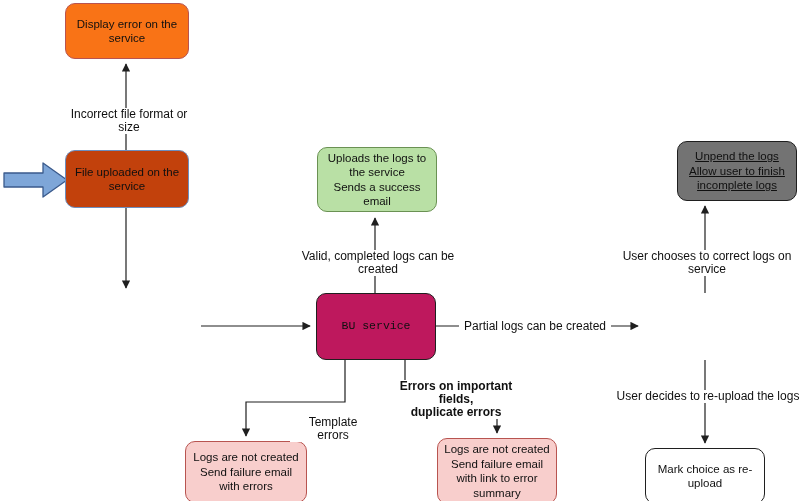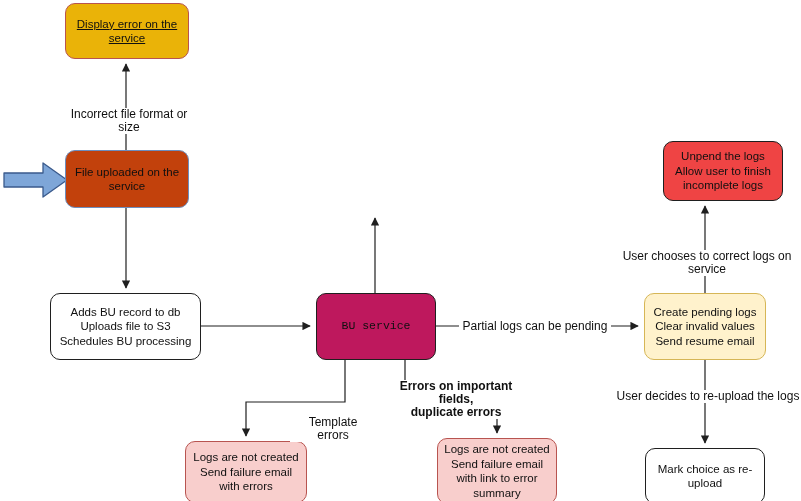--- a/index.html
+++ b/index.html
@@ -69,58 +69,57 @@
 
     <path d="M 345 360 L 345 402 L 246 402 L 246 436" fill="none" stroke="#1f1f1f" stroke-width="1.2" marker-end="url(#ah)"></path>
 
     <path d="M 405 360 L 405 392 L 497 392 L 497 433" fill="none" stroke="#1f1f1f" stroke-width="1.2" marker-end="url(#ah)"></path>
   </svg>
 
   <svg class="big-arrow" style="left:3px;top:162px;width:66px;height:36px;" viewBox="0 0 66 36">
     <path d="M 1 11 L 40 11 L 40 1 L 64 18 L 40 35 L 40 25 L 1 25 Z" fill="#7ea6d8" stroke="#3a5a8c" stroke-width="1.3" stroke-linejoin="round"></path>
   </svg>
 
-  <div class="node" style="left:65px;top:3px;width:124px;height:56px;background:#eab308;border-color:#b85450;text-decoration:underline;">Display error on the
+  <div class="node" style="left:65px;top:3px;width:124px;height:56px;background:#f97316;border-color:#b85450;">Display error on the
 service</div>
 
   <div class="node" style="left:65px;top:150px;width:124px;height:58px;background:#c2410c;border-color:#6c8ebf;text-align:center;">File uploaded on the
 service</div>
 
-  <div class="node" style="left:50px;top:293px;width:151px;height:67px;background:#ffffff;">Adds BU record to db
-Uploads file to S3
-Schedules BU processing</div>
 
   <div class="node" style="left:316px;top:293px;width:120px;height:67px;background:#be185d;font-family:Liberation Mono, monospace;">BU service</div>
 
+  <div class="node" style="left:317px;top:147px;width:120px;height:65px;background:#b9e0a5;border-color:#6a9153;">Uploads the logs to
+the service
+Sends a success
+email</div>
 
-  <div class="node" style="left:663px;top:141px;width:120px;height:60px;background:#ef4444;">Unpend the logs
+  <div class="node" style="left:677px;top:141px;width:120px;height:60px;background:#737373;text-decoration:underline;">Unpend the logs
 Allow user to finish
 incomplete logs</div>
 
-  <div class="node" style="left:644px;top:293px;width:122px;height:67px;background:#fff2cc;border-color:#d6b656;">Create pending logs
-Clear invalid values
-Send resume email</div>
 
   <div class="node" style="left:185px;top:441px;width:122px;height:62px;background:#f8cecc;border-color:#b85450;">Logs are not created
 Send failure email
 with errors</div>
 
   <div class="node" style="left:437px;top:438px;width:120px;height:66px;background:#f8cecc;border-color:#b85450;">Logs are not created
 Send failure email
 with link to error
 summary</div>
 
   <div class="node" style="left:645px;top:448px;width:120px;height:56px;background:#ffffff;">Mark choice as re-
 upload</div>
 
   <div class="edge-label" style="left:58px;top:108px;width:138px;">Incorrect file format or size</div>
 
 
+  <div class="edge-label" style="left:283px;top:250px;width:186px;">Valid, completed logs can be created</div>
 
-  <div class="edge-label" style="left:459px;top:320px;width:148px;">Partial logs can be pending</div>
+  <div class="edge-label" style="left:459px;top:320px;width:148px;">Partial logs can be created</div>
 
   <div class="edge-label" style="left:608px;top:250px;width:194px;">User chooses to correct logs on service</div>
 
   <div class="edge-label" style="left:290px;top:396px;width:82px;margin-top:20px;">Template errors</div>
 
   <div class="edge-label" style="left:392px;top:380px;width:124px;font-weight:bold;">Errors on important fields,
 duplicate errors</div>
 
   <div class="edge-label" style="left:613px;top:390px;width:186px;">User decides to re-upload the logs</div>
 

